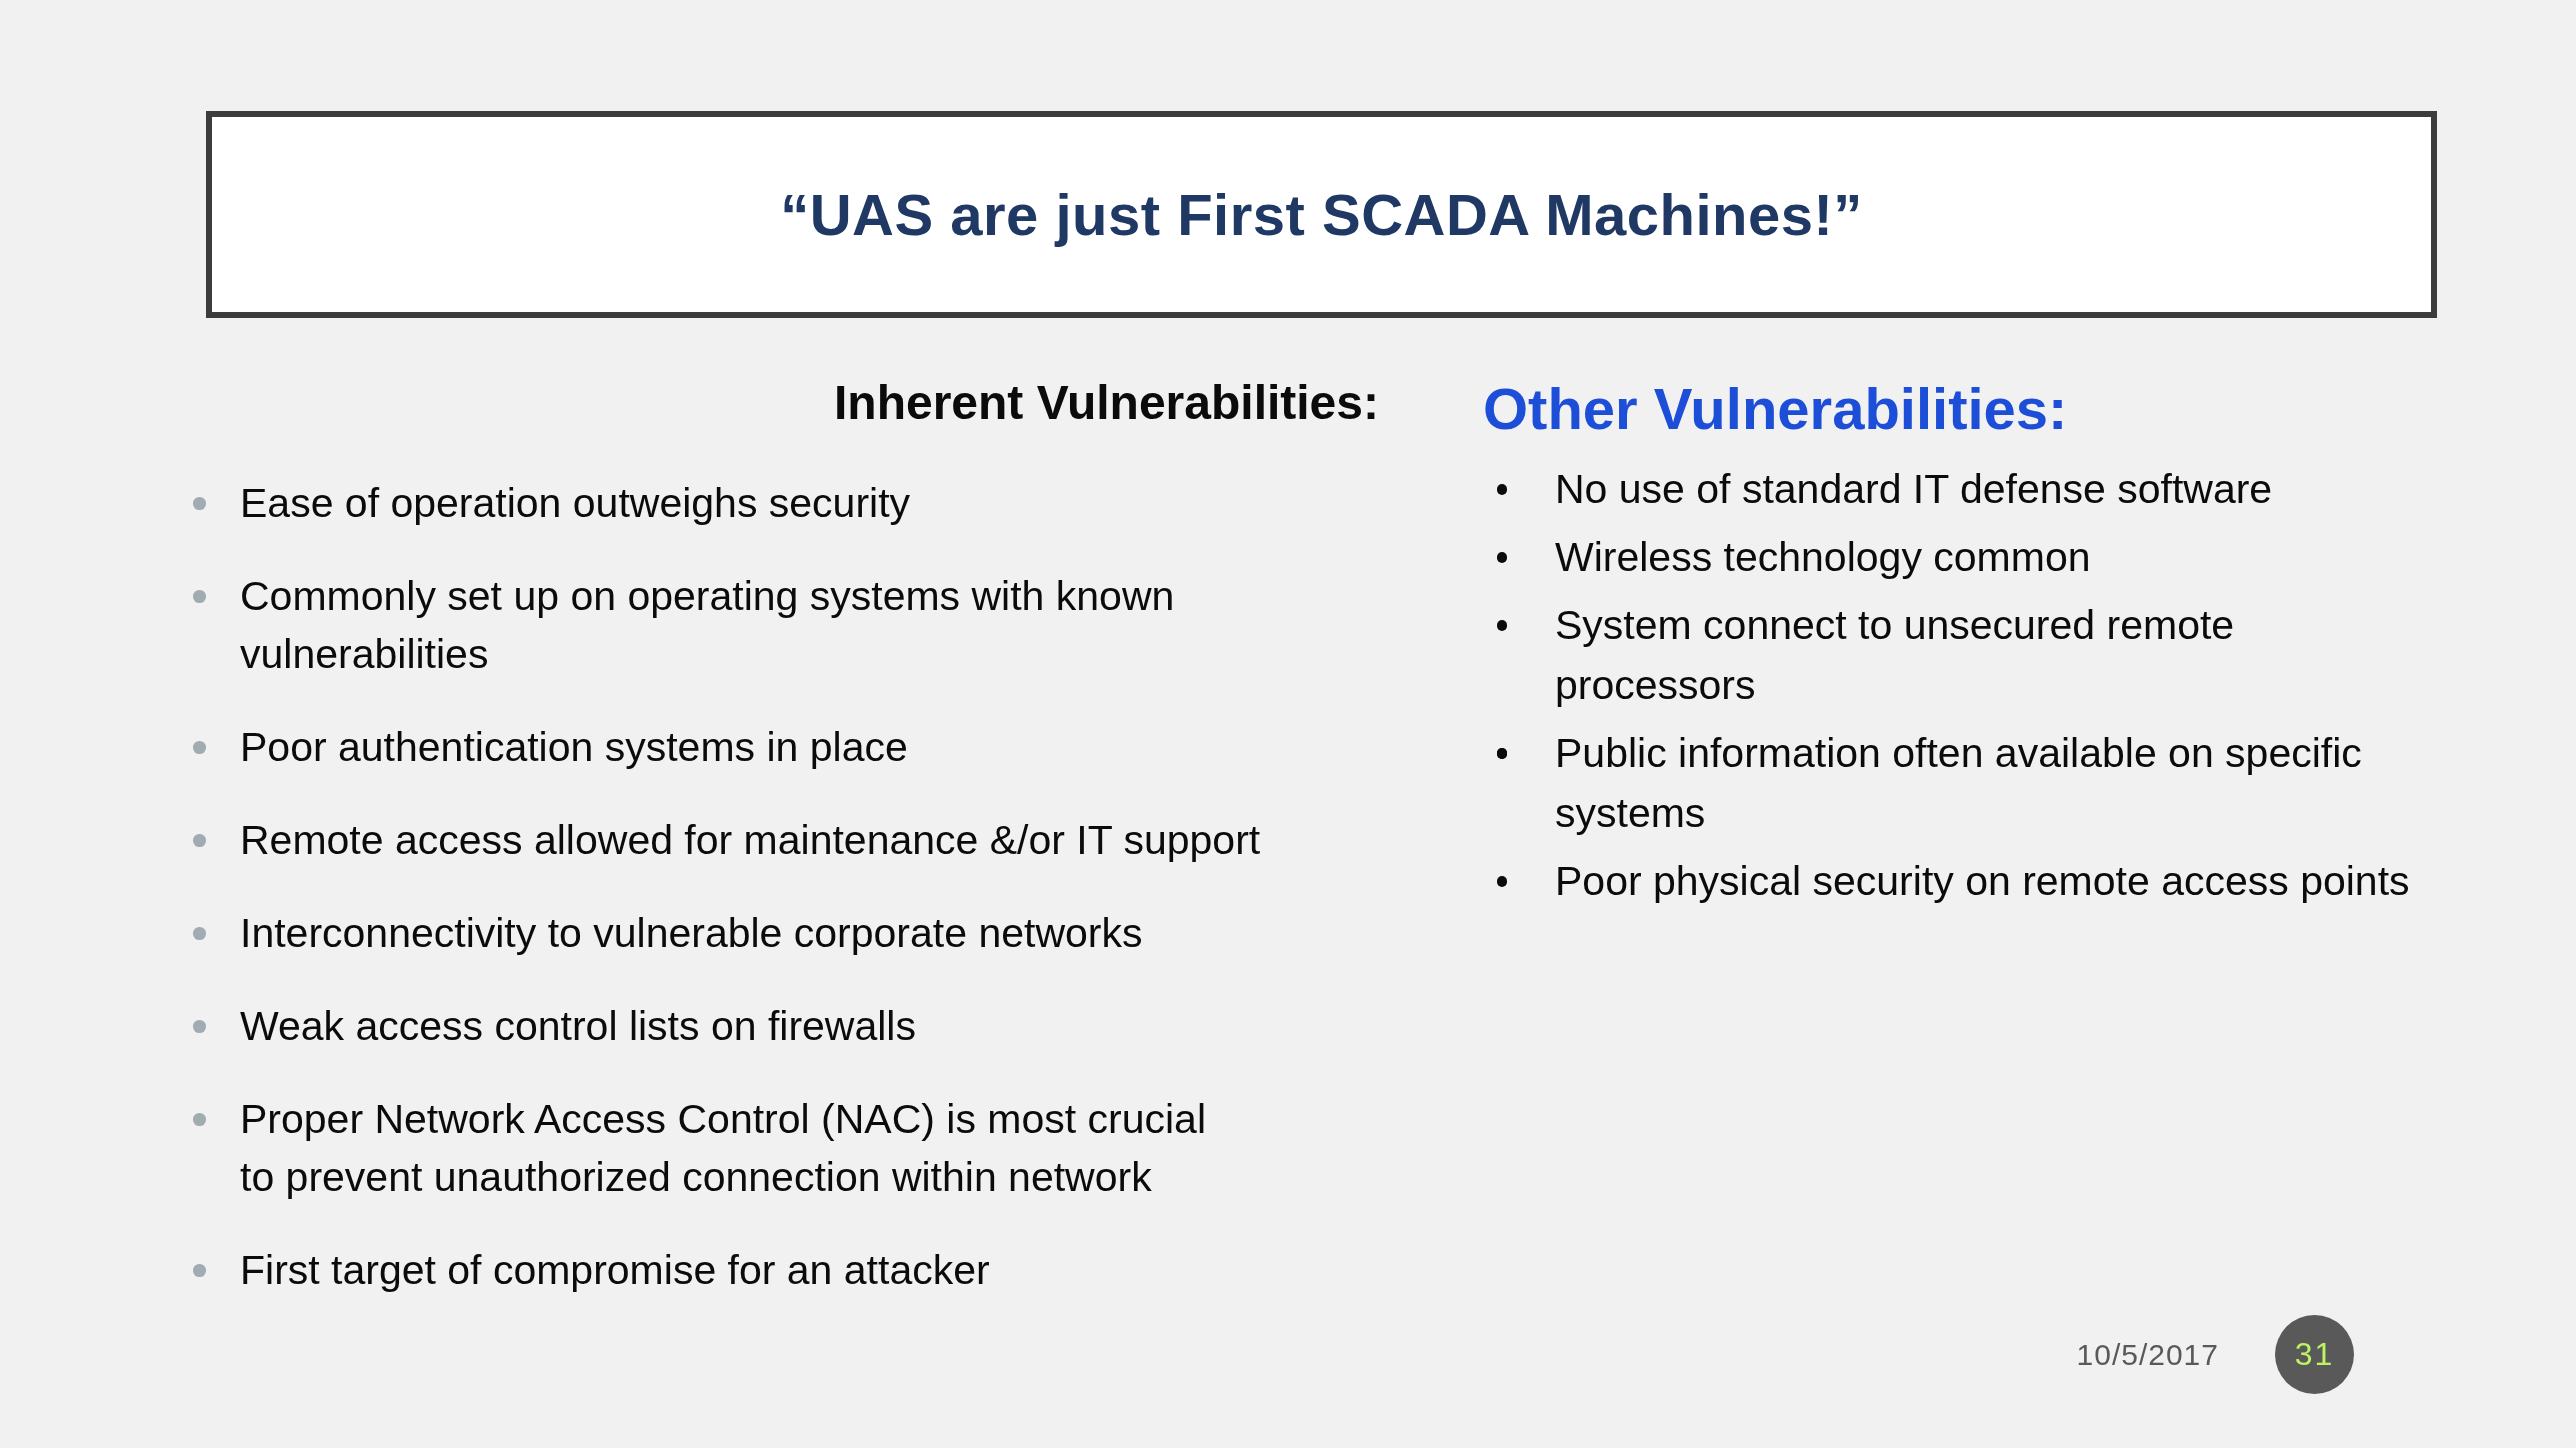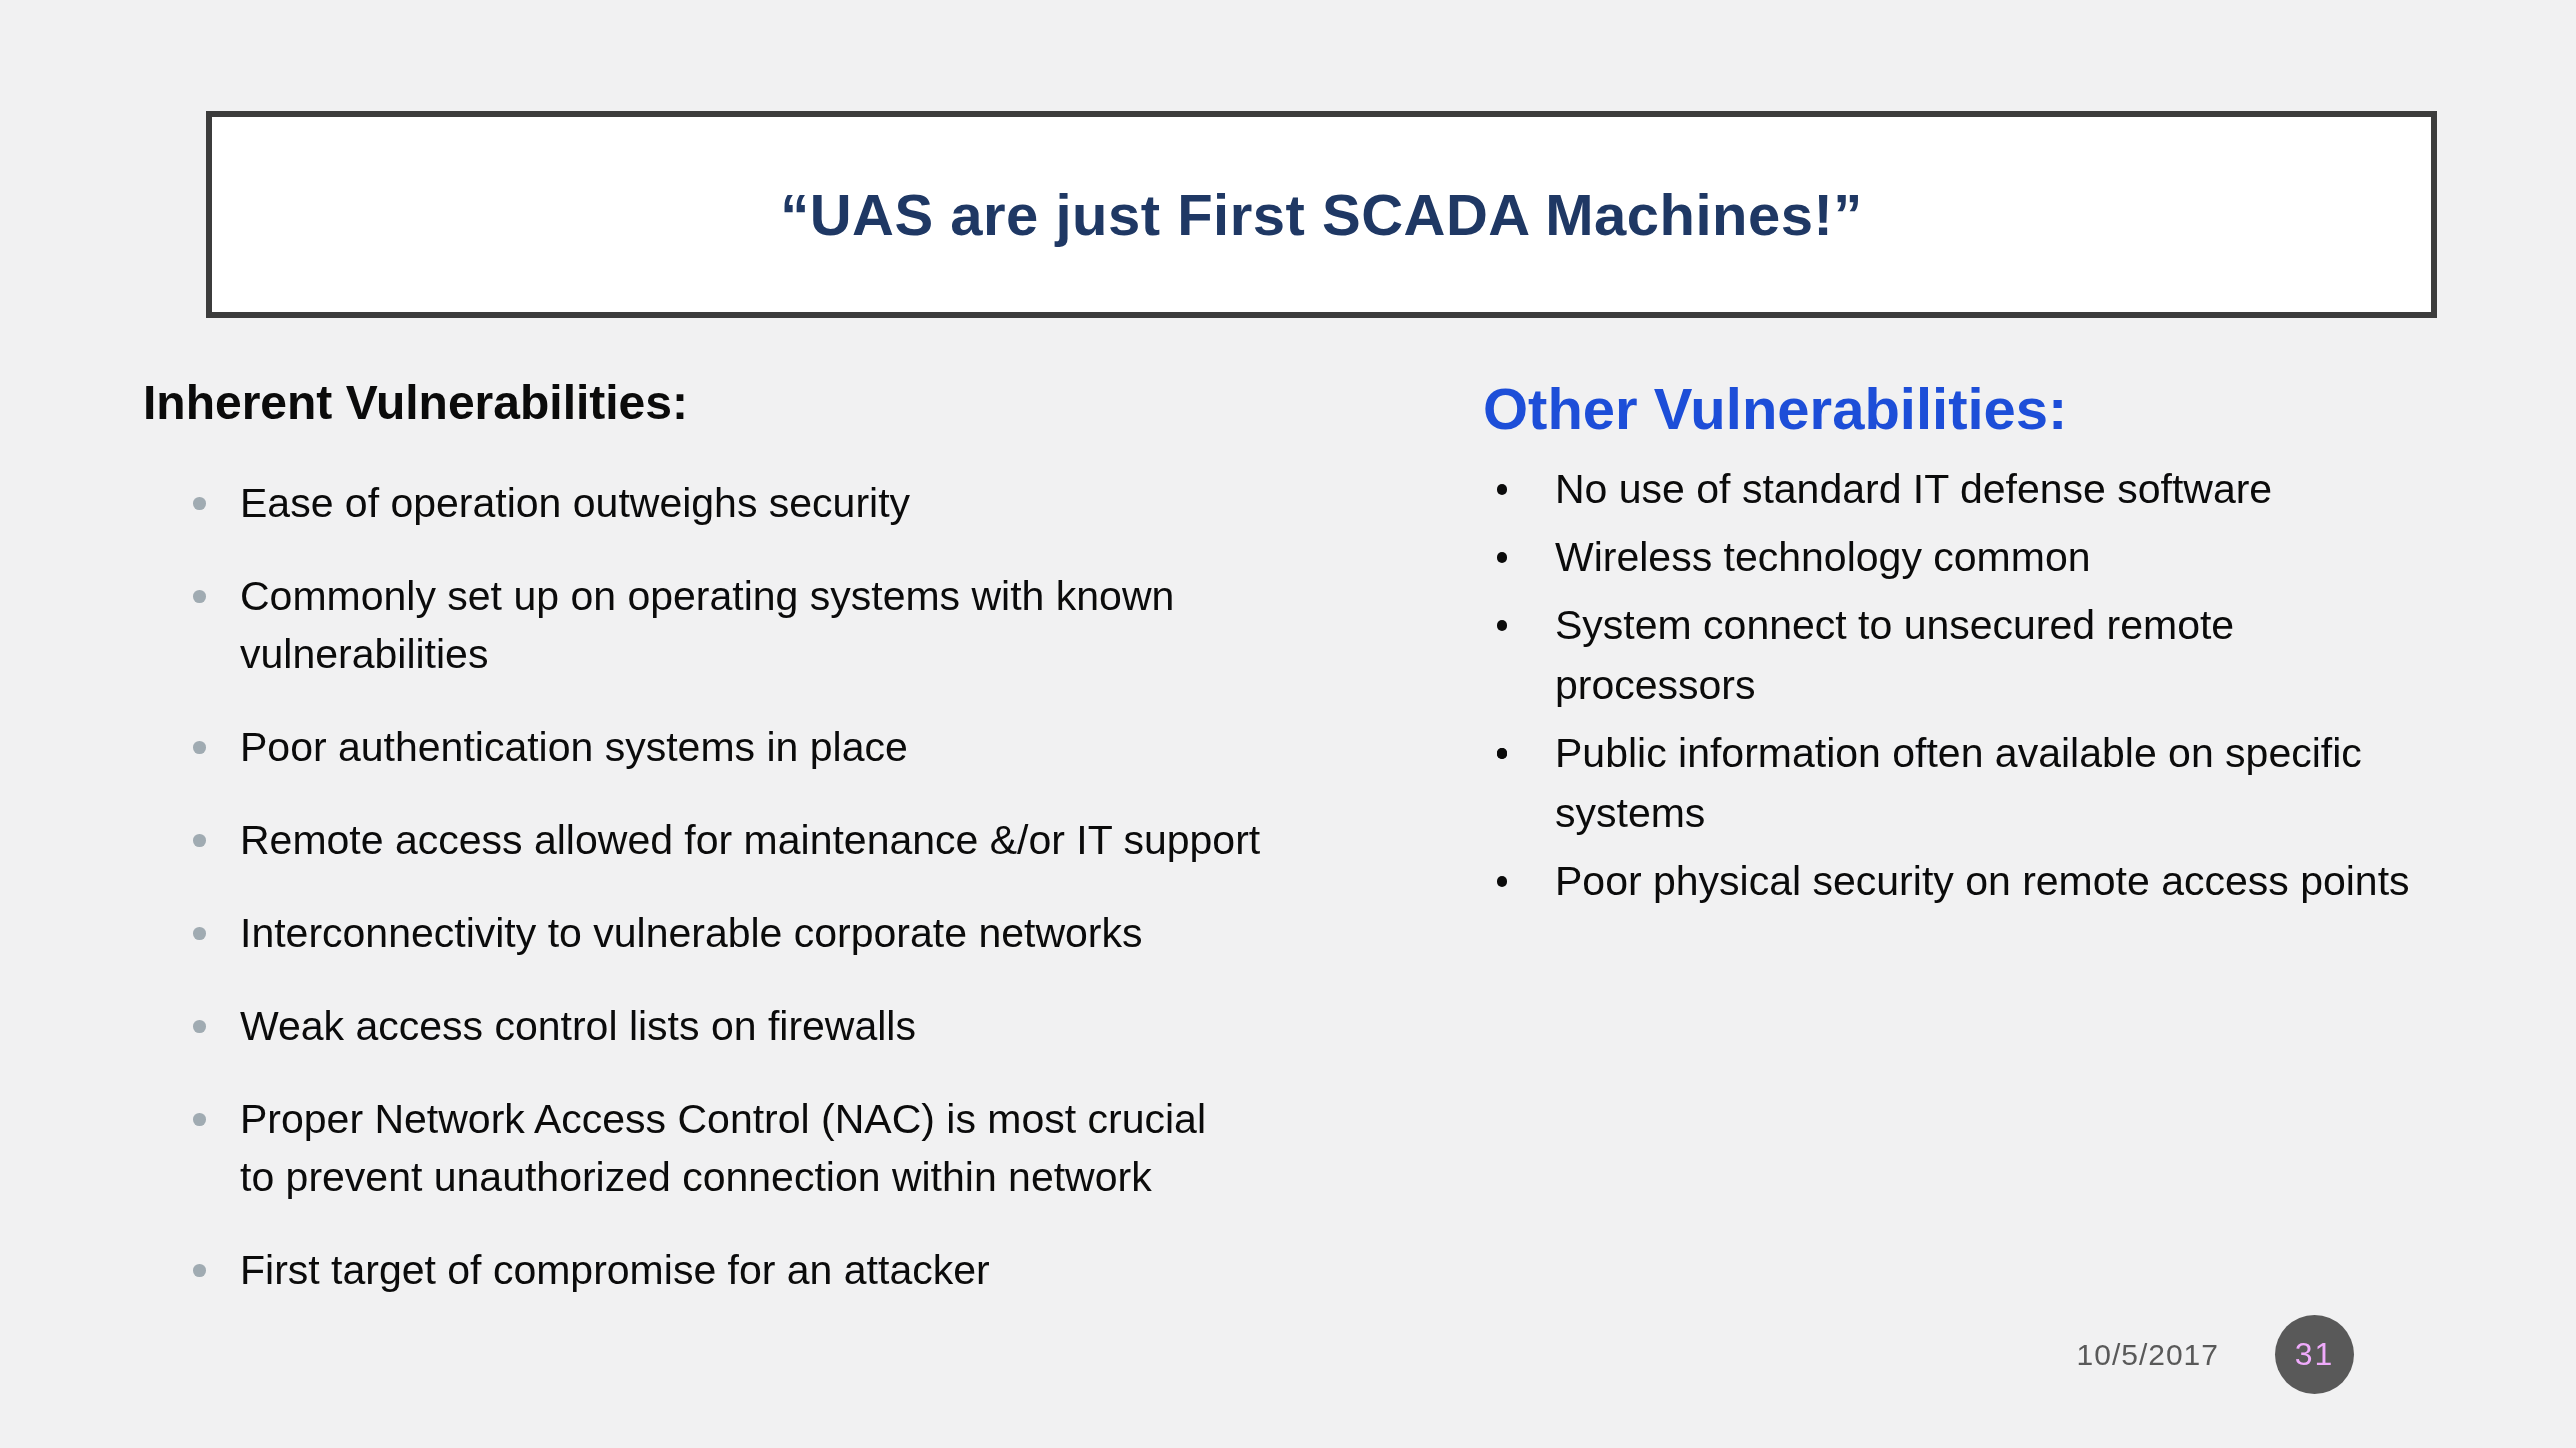--- a/index.html
+++ b/index.html
@@ -44,20 +44,21 @@
     position: absolute;
     left: 143px;
     top: 375px;
     width: 1236px;
   }
   .left-heading {
     font-size: 48px;
     font-weight: 700;
     color: #0b0b0b;
     margin: 0 0 44px 0;
+    text-align: right;
   }
   ul.bullets {
     list-style: none;
     margin: 0;
     padding: 0;
   }
   .left-col li {
     position: relative;
     padding-left: 97px;
     font-size: 41px;
@@ -125,21 +126,21 @@
     width: 79px;
     height: 79px;
     border-radius: 50%;
     background: #595959;
     display: flex;
     align-items: center;
     justify-content: center;
   }
   .page-number {
     font-size: 32px;
-    color: #f0abfc;
+    color: #bef264;
     letter-spacing: 1.9px;
   }
 </style>
 </head>
 <body>
 
 <div class="slide">
 
   <div class="title-box">
     <div class="title-text">“UAS are just First SCADA Machines!”</div>

